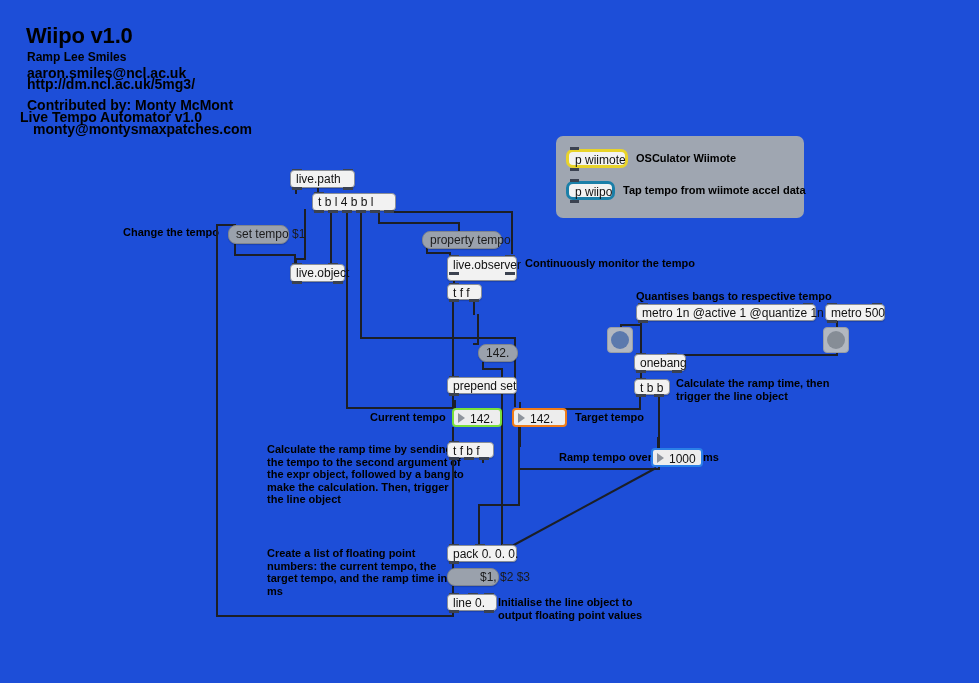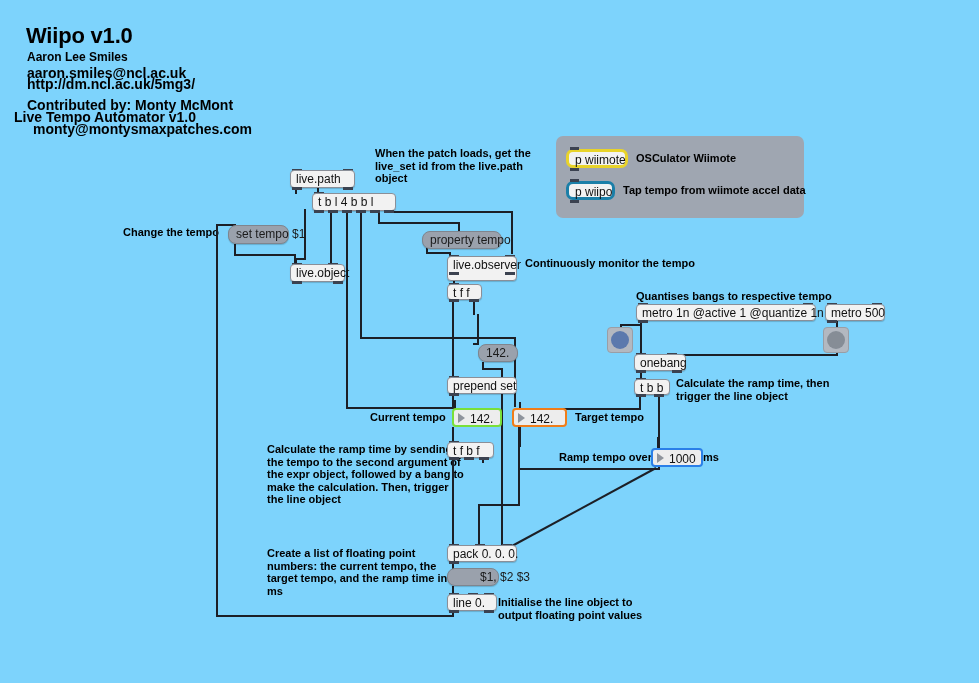--- a/index.html
+++ b/index.html
@@ -4,21 +4,21 @@
 <style>
   html, body {
     margin: 0;
     padding: 0;
     background: #aab0ba;
   }
   #canvas {
     position: relative;
     width: 979px;
     height: 683px;
-    background: #7dd3fc;
+    background: #1d4ed8;
     font-family: "Liberation Sans", sans-serif;
     overflow: hidden;
   }
   
   .title {
     position: absolute;
     font-weight: bold;
     color: #000;
     white-space: pre;
     letter-spacing: -0.2px;
@@ -155,41 +155,38 @@
     background: #9fa6b1;
     border-radius: 7px;
   }
 </style>
 </head>
 <body>
 
 <div id="canvas">
 
   <div class="title" style="left:26px; top:23px; font-size:22px;">Wiipo v1.0</div>
-  <div class="credit" style="left:27px; top:51px; font-size:12px;">Aaron Lee Smiles</div>
+  <div class="credit" style="left:27px; top:51px; font-size:12px;">Ramp Lee Smiles</div>
   <div class="credit" style="left:27px; top:67px;">aaron.smiles@ncl.ac.uk</div>
   <div class="credit" style="left:27px; top:78px;">http://dm.ncl.ac.uk/5mg3/</div>
   <div class="credit" style="left:27px; top:99px;">Contributed by: Monty McMont</div>
-  <div class="credit" style="left:14px; top:111px;">Live Tempo Automator v1.0</div>
+  <div class="credit" style="left:20px; top:111px;">Live Tempo Automator v1.0</div>
   <div class="credit" style="left:27px; top:123px;padding-left:6px;">monty@montysmaxpatches.com</div>
 
   <div class="panel" style="left:556px; top:136px; width:248px; height:82px;"></div>
   <div class="subobj" style="left:566px; top:149px; width:62px; height:19px;">p wiimote</div>
   <div class="io" style="left:570px; top:147px; width:9px;"></div>
   <div class="io" style="left:570px; top:168px; width:9px;"></div>
   <div class="comment" style="left:636px; top:152px;">OSCulator Wiimote</div>
 
   <div class="subobj teal" style="left:566px; top:181px; width:49px; height:19px;">p wiipo</div>
   <div class="io" style="left:570px; top:179px; width:9px;"></div>
   <div class="io" style="left:570px; top:200px; width:9px;"></div>
   <div class="comment" style="left:623px; top:184px;">Tap tempo from wiimote accel data</div>
 
-  <div class="comment" style="left:375px; top:147px;">When the patch loads, get the
-live_set id from the live.path
-object</div>
   <div class="comment" style="left:123px; top:226px;">Change the tempo</div>
   <div class="comment" style="left:525px; top:257px;">Continuously monitor the tempo</div>
   <div class="comment" style="left:636px; top:290px;">Quantises bangs to respective tempo</div>
   <div class="comment" style="left:676px; top:377px;">Calculate the ramp time, then
 trigger the line object</div>
   <div class="comment" style="left:370px; top:411px;">Current tempo</div>
   <div class="comment" style="left:575px; top:411px;">Target tempo</div>
   <div class="comment" style="left:559px; top:451px;">Ramp tempo over</div>
   <div class="comment" style="left:703px; top:451px;">ms</div>
   <div class="comment" style="left:267px; top:443px;">Calculate the ramp time by sending

